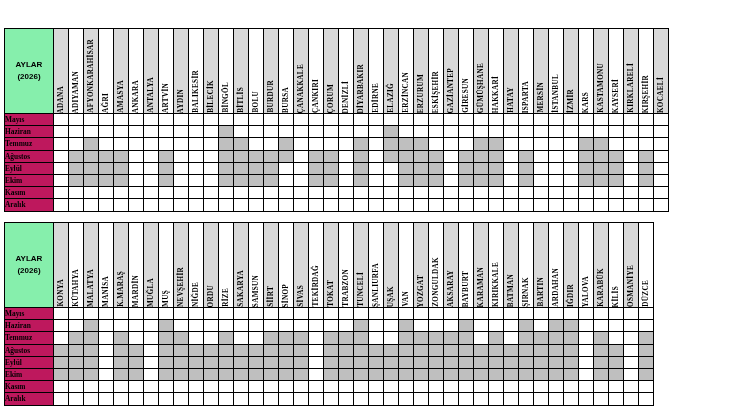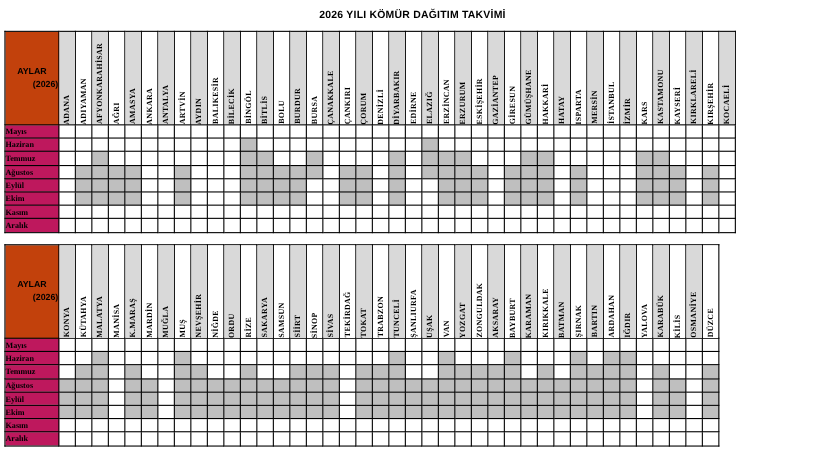--- a/index.html
+++ b/index.html
@@ -54,21 +54,21 @@
     text-align:left;
     margin:0 auto;
     padding-bottom:2px;
     line-height:14px;
   }
   th.corner{
     width:48px;
     height:84px;
     text-align:center;
     vertical-align:middle;
-    background:#c2410c;
+    background:#86efac;
     font-size:8px;
     font-weight:bold;
     font-family:"Liberation Sans", sans-serif;
     line-height:12px;
   }
   td.month{
     width:48px;
     height:11.2px;
     font-size:7.4px;
     font-weight:bold;
@@ -77,28 +77,27 @@
     font-family:"Liberation Serif", serif;
     white-space:nowrap;
   }
   td.cell{
     width:14px;
     height:11.2px;
     background:#ffffff;
   }
   td.cell.on{background:#bfbfbf;}
   .corner-l1{display:block;}
-  .corner-l2{display:block;text-align:right;}
+  .corner-l2{display:block;}
 </style>
 </head>
 <body>
 
 <div class="page">
 
-  <div class="title">2026 YILI KÖMÜR DAĞITIM TAKVİMİ</div>
 
   <div class="block" id="block1">
       <table class="cal">
         <thead>
           <tr>
             <th class="corner">
               <span class="corner-l1">AYLAR</span>
               <span class="corner-l2">(2026)</span>
             </th>
             <th class="prov">

